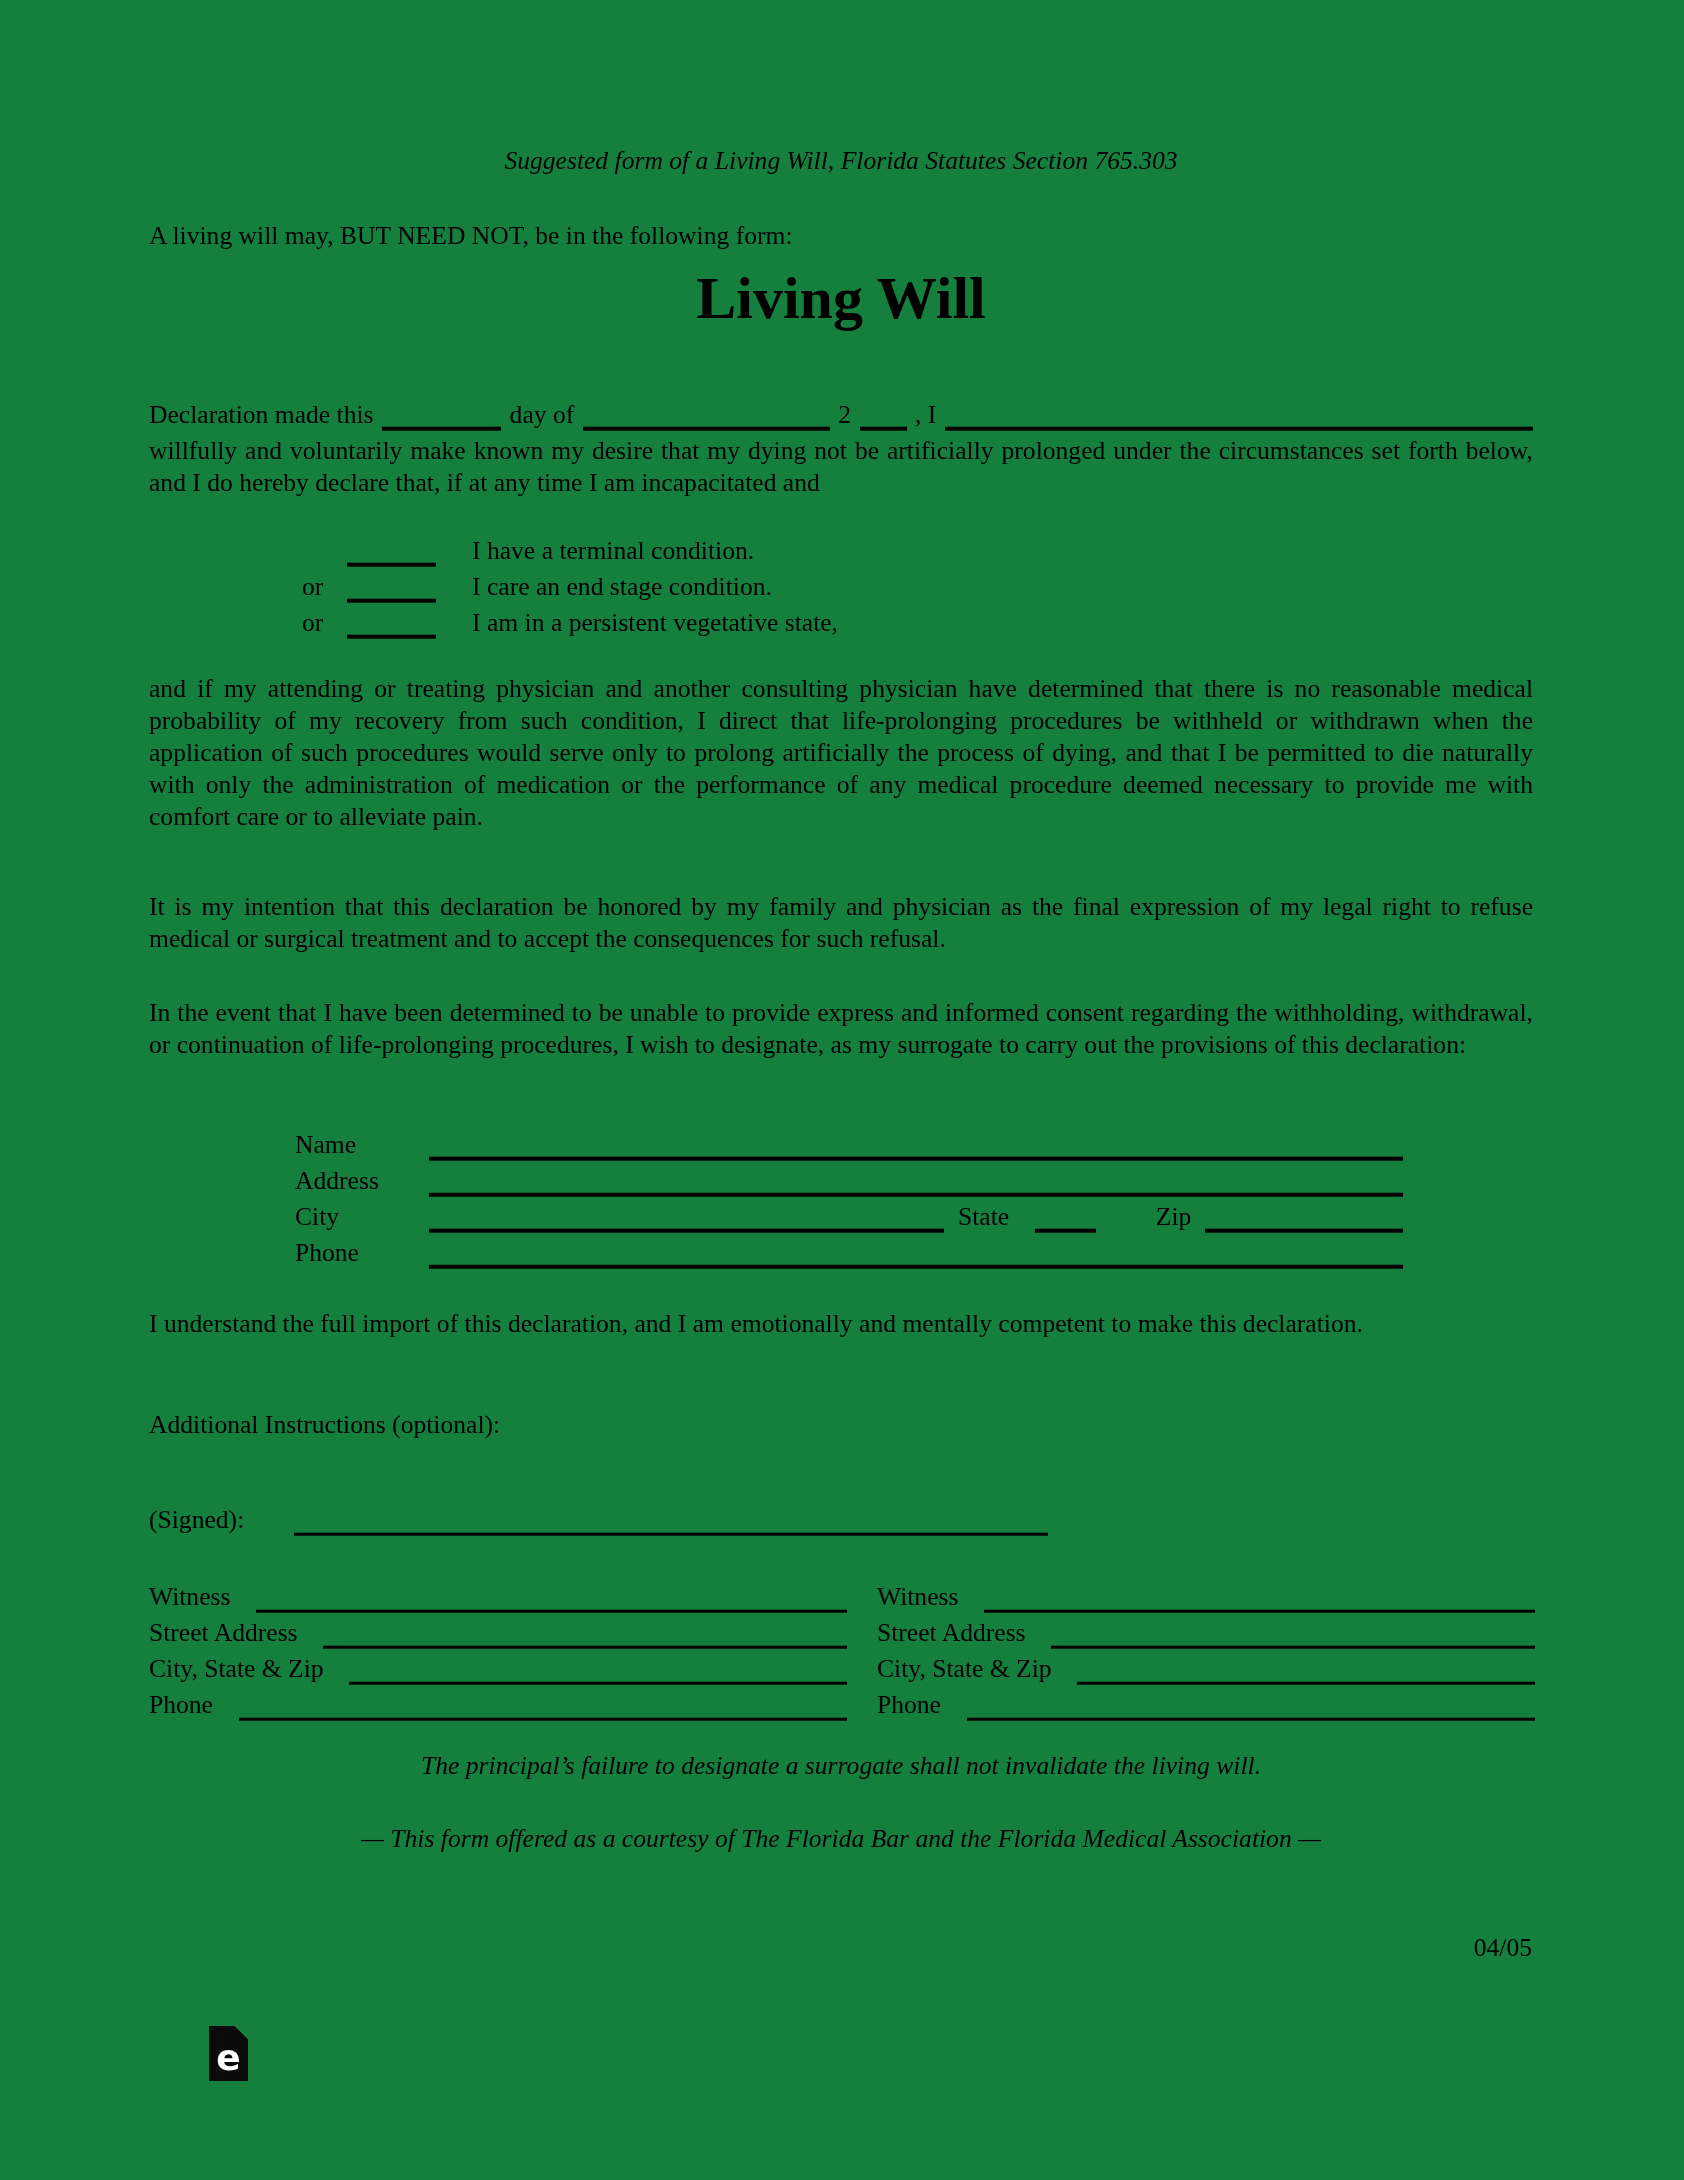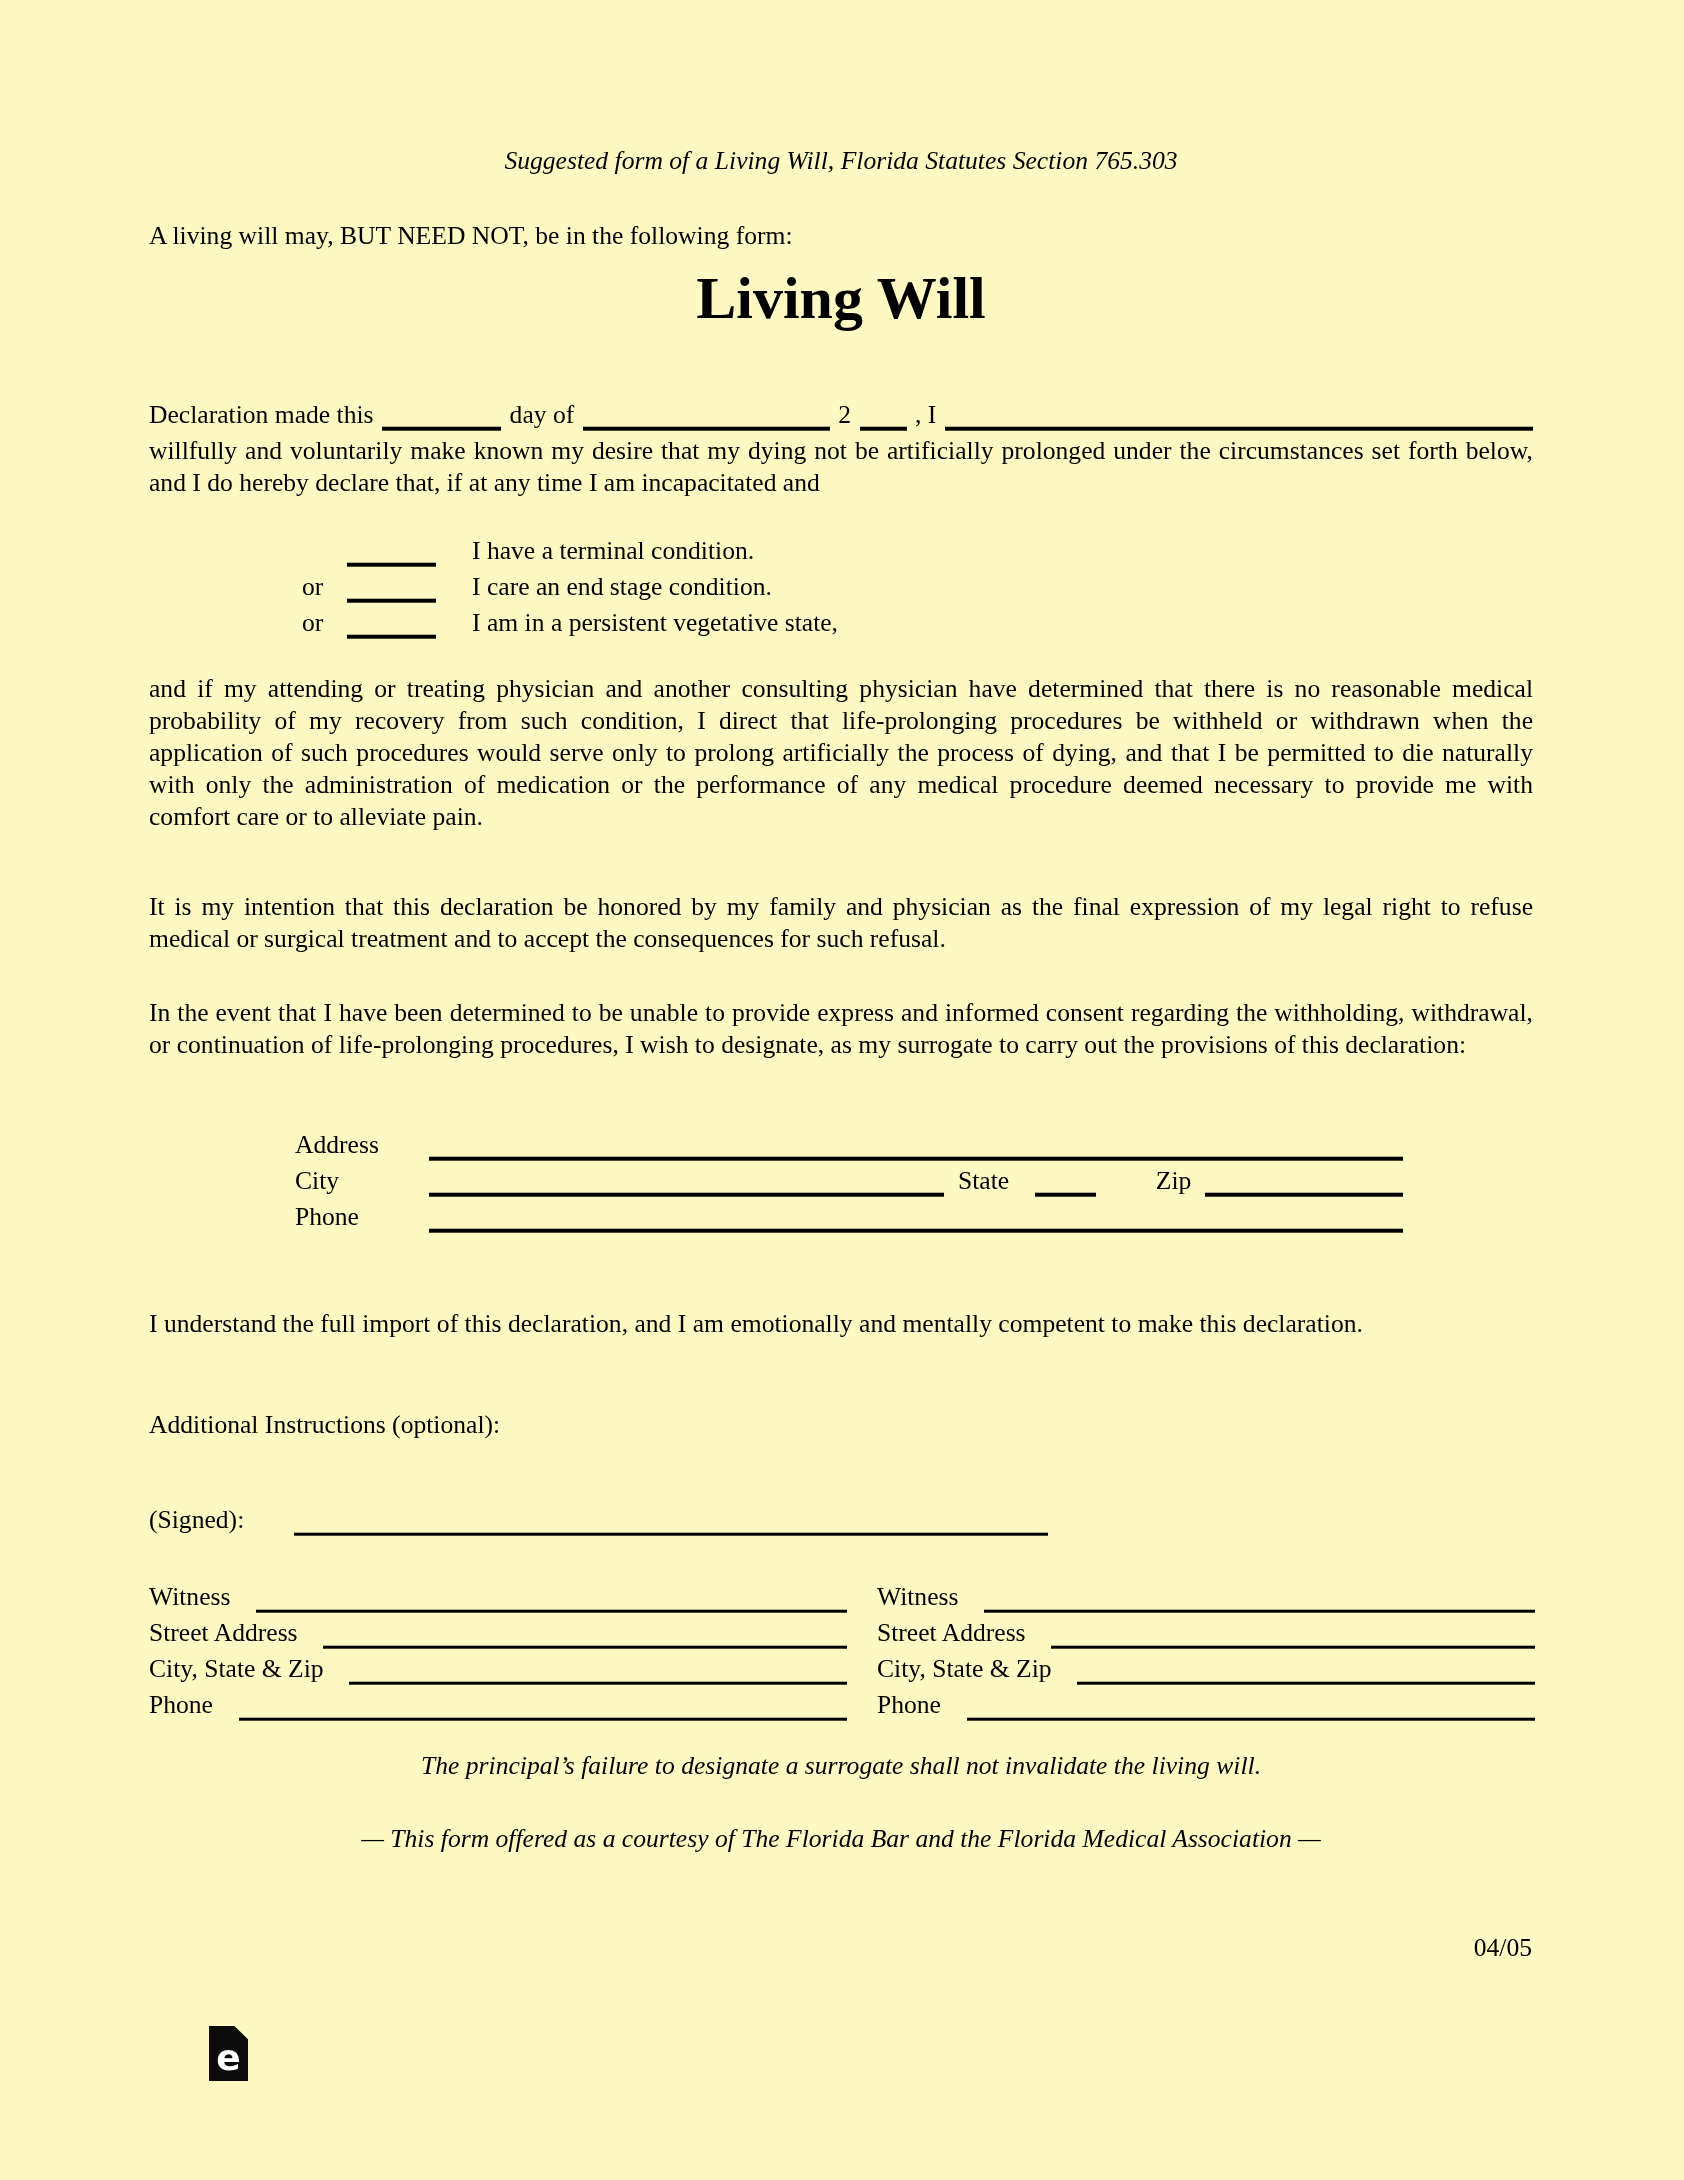--- a/index.html
+++ b/index.html
@@ -1,17 +1,17 @@
 <!DOCTYPE html>
 <html style="font-size:13.6px"><head>
 <meta charset="utf-8">
 <style>
   html,body { margin:0; padding:0; background:#ffffff; }
   .page {
-    position:relative; width:1685px; height:2181px; background:#fef9c3;
+    position:relative; width:1685px; height:2181px; background:#15803d;
     font-family:"Liberation Serif", serif; color:#000; font-size:25.6px; line-height:32px;
     overflow:hidden;
   }
   .sec { position:absolute; left:149px; right:152px; }
   .center { text-align:center; }
   .italic { font-style:italic; }
   .just { text-align:justify; }
   p { margin:0; }
 
   .header-note { top:145px; }
@@ -105,20 +105,24 @@
   </div>
 
   <p class="sec just p-determination">and if my attending or treating physician and another consulting physician have determined that there is no reasonable medical probability of my recovery from such condition, I direct that life-prolonging procedures be withheld or withdrawn when the application of such procedures would serve only to prolong artificially the process of dying, and that I be permitted to die naturally with only the administration of medication or the performance of any medical procedure deemed necessary to provide me with comfort care or to alleviate pain.</p>
 
   <p class="sec just p-intention">It is my intention that this declaration be honored by my family and physician as the final expression of my legal right to refuse medical or surgical treatment and to accept the consequences for such refusal.</p>
 
   <p class="sec just p-designation">In the event that I have been determined to be unable to provide express and informed consent regarding the withholding, withdrawal, or continuation of life-prolonging procedures, I wish to designate, as my surrogate to carry out the provisions of this declaration:</p>
 
   <div class="surrogate sec">
     <div class="srow">
+      <span class="slabel">Name</span>
+      <span class="blank grow"></span>
+    </div>
+    <div class="srow">
       <span class="slabel">Address</span>
       <span class="blank grow"></span>
     </div>
     <div class="srow">
       <span class="slabel">City</span>
       <span class="blank w605"></span>
       <span class="ml24">State</span>
       <span class="blank w72 ml30"></span>
       <span class="ml70">Zip</span>
       <span class="blank grow ml16"></span>

